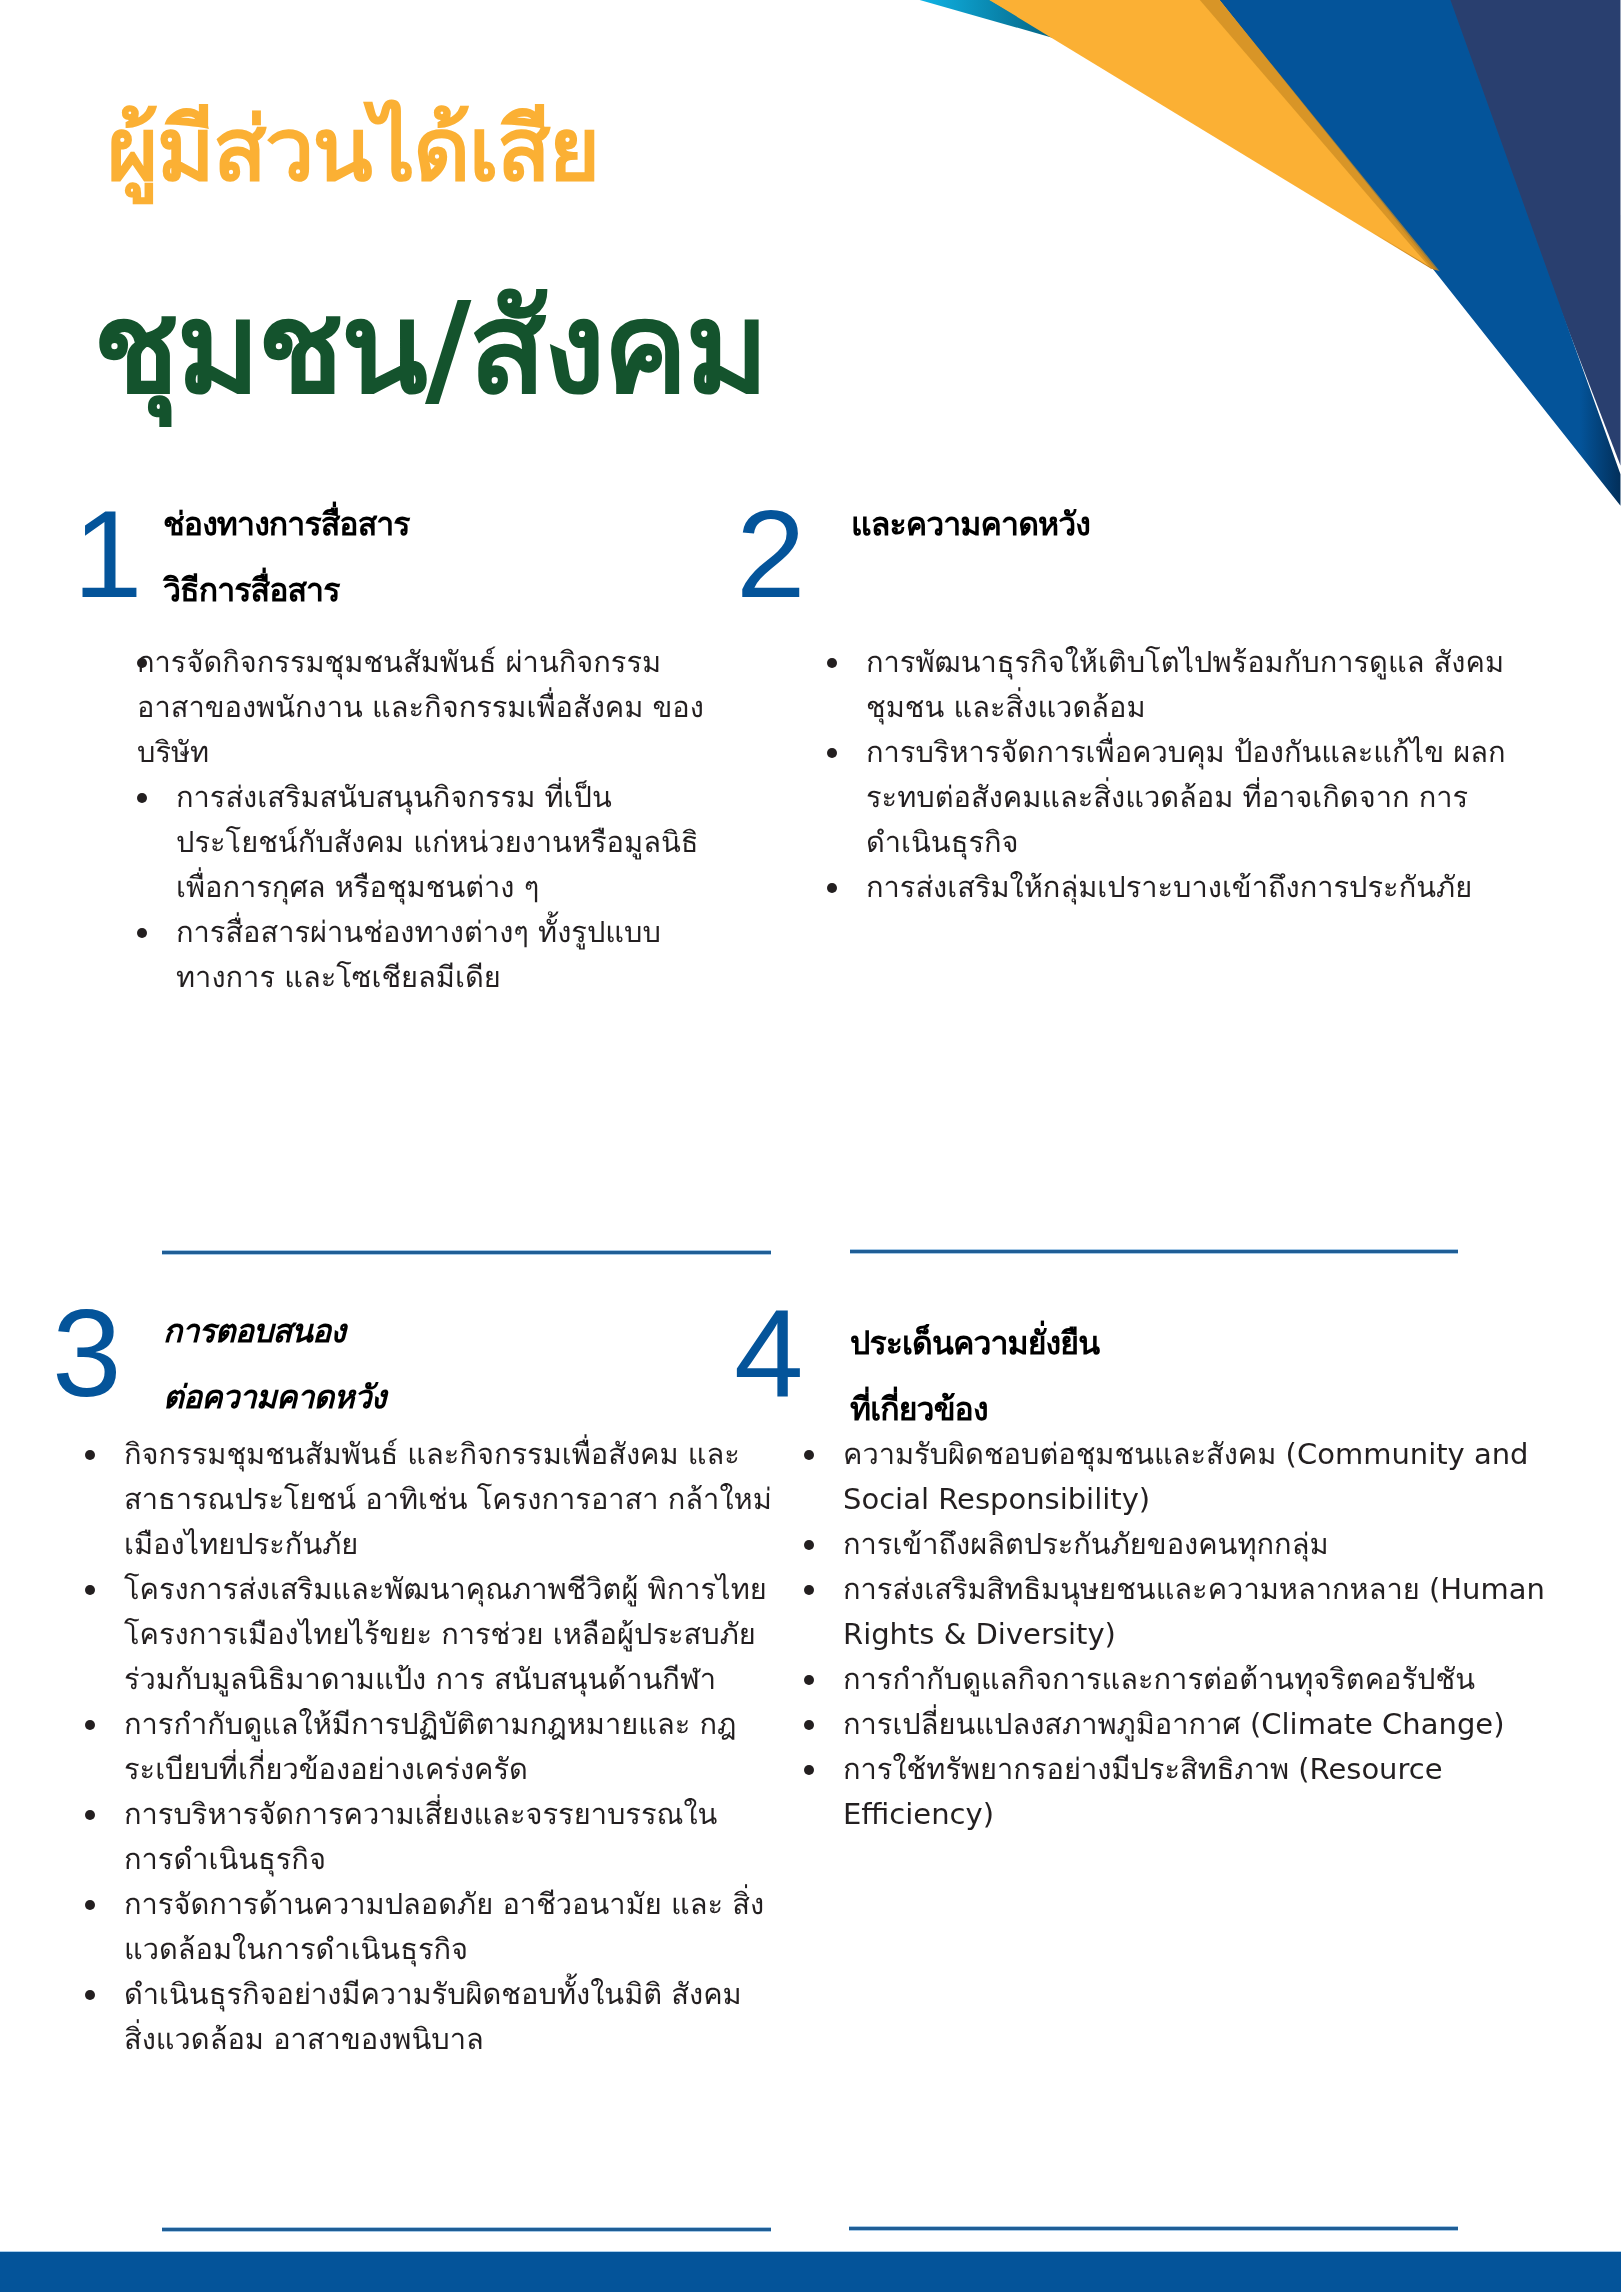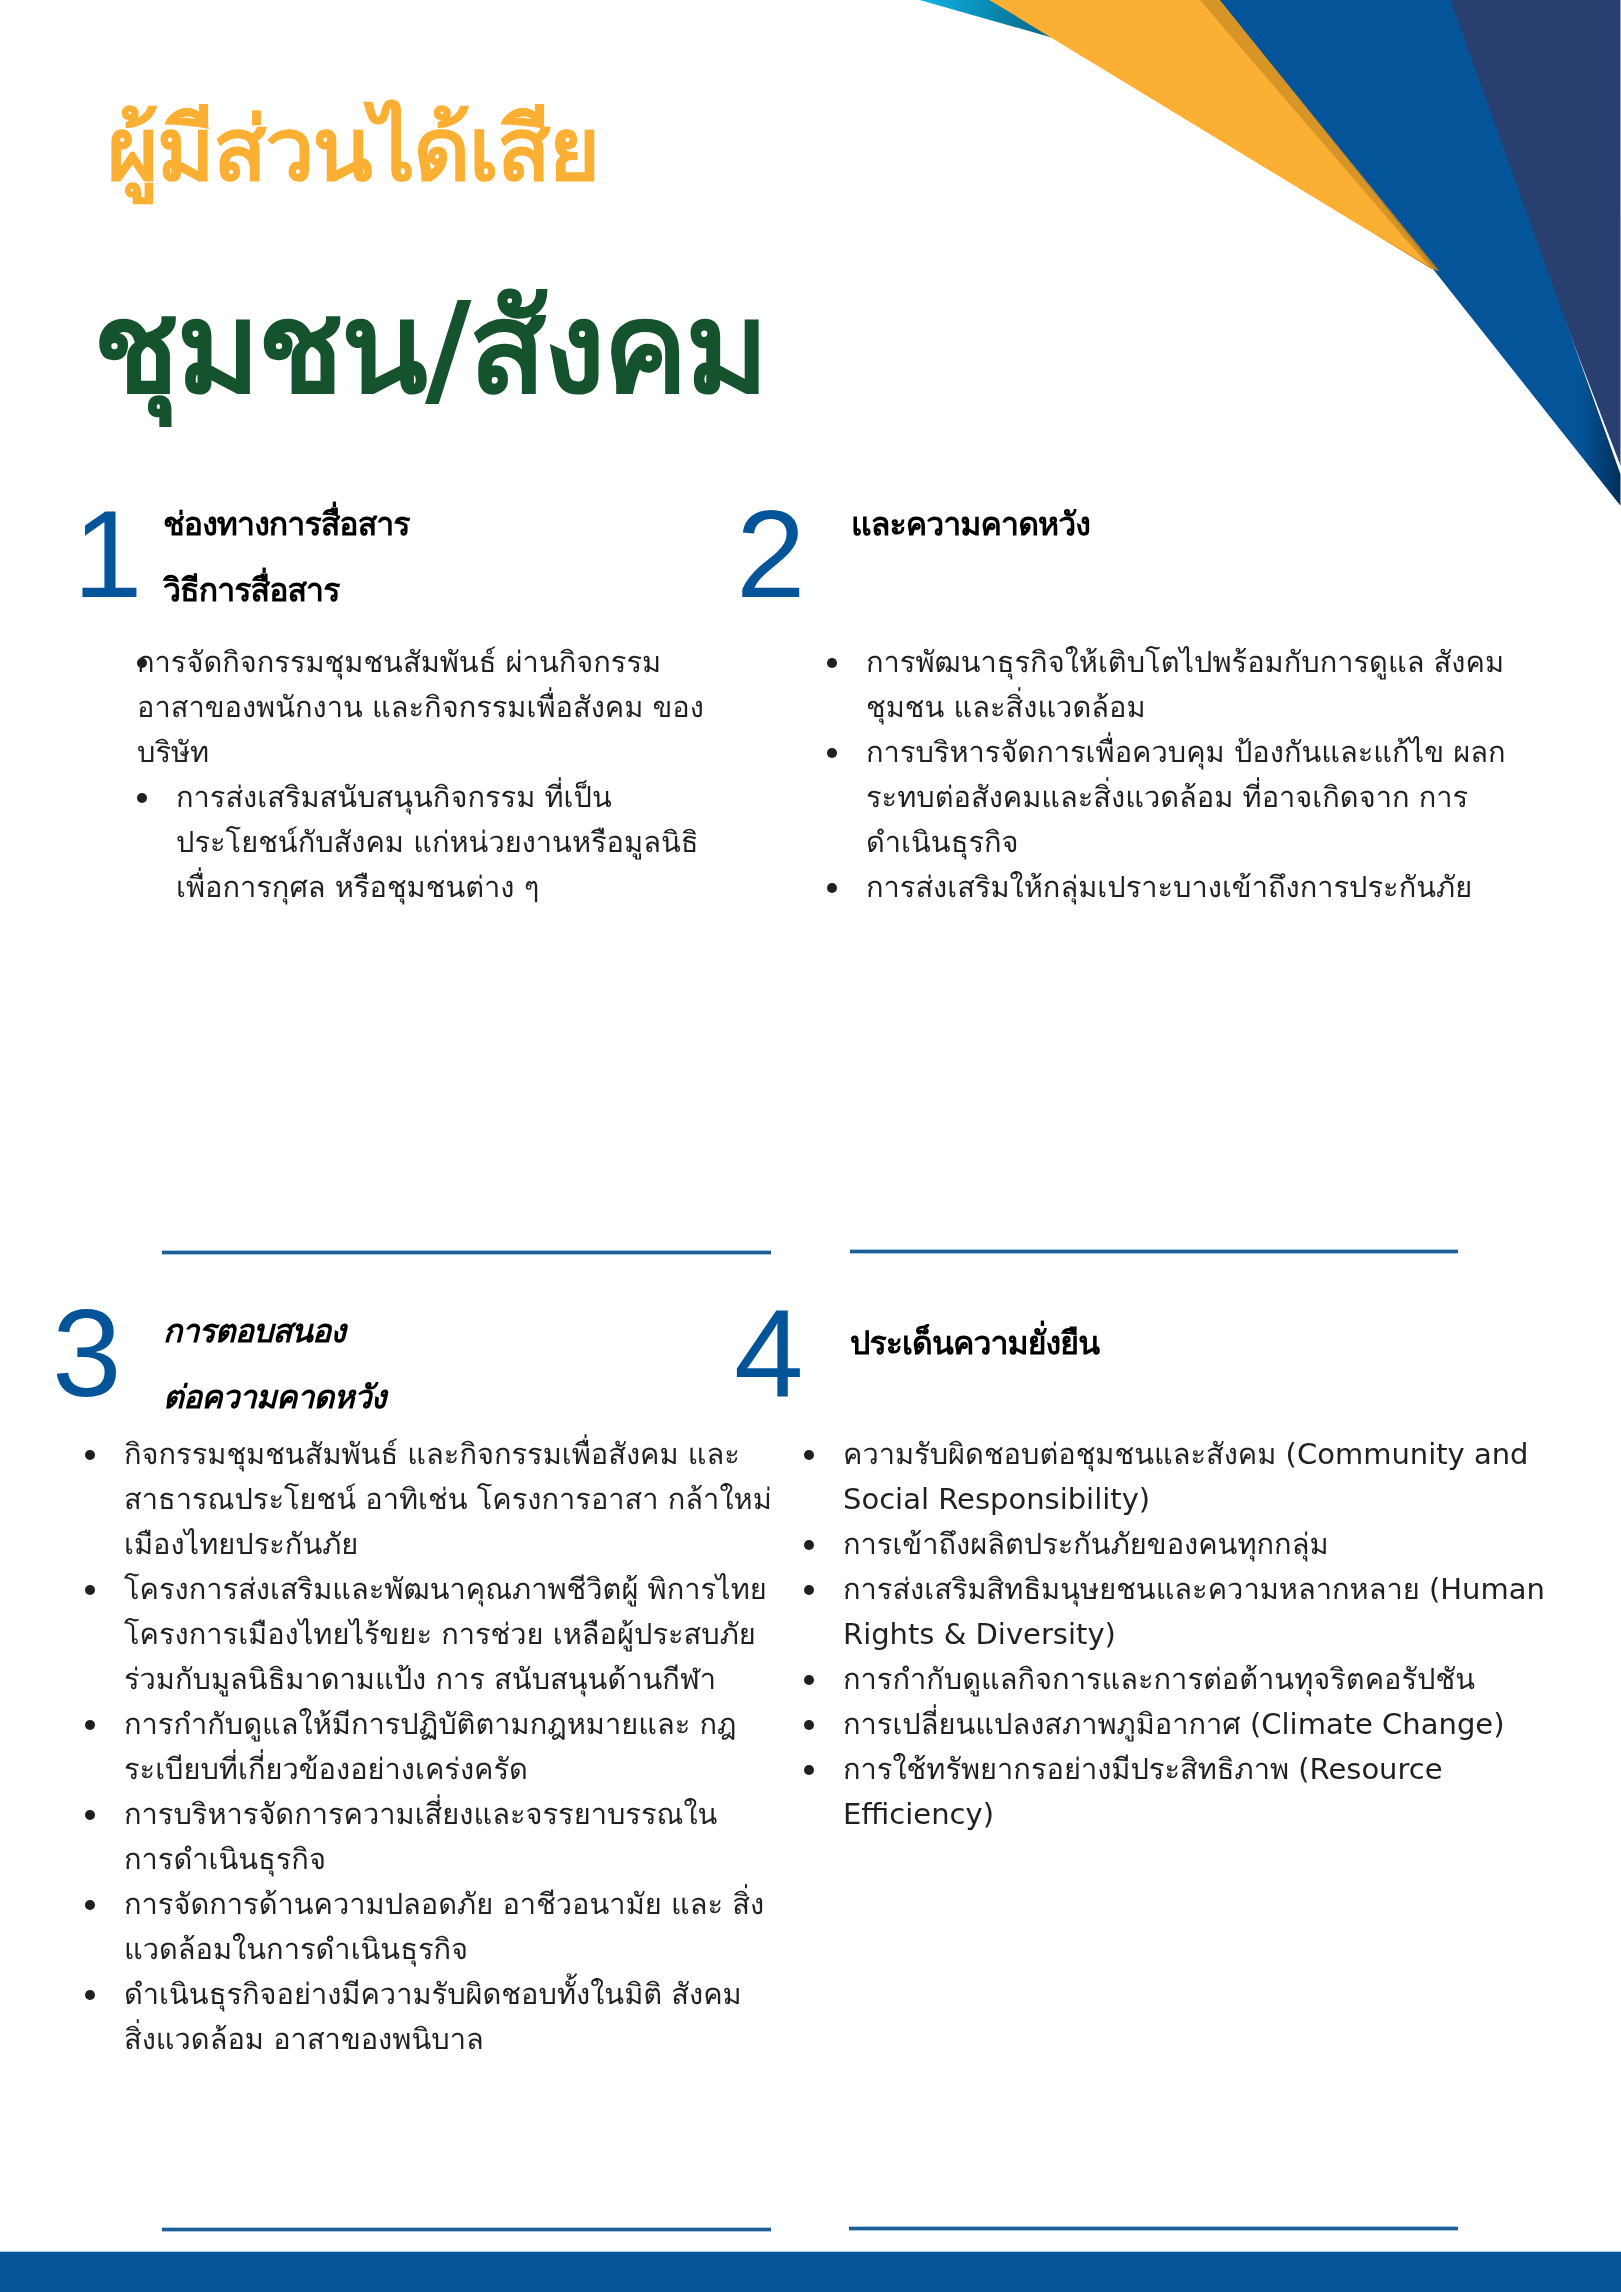--- a/index.html
+++ b/index.html
@@ -74,20 +74,21 @@
 
 <div class="section" style="left:73px; top:491px; width:645px; height:537px;">
   <div class="sec-num" style="left:0px;">1</div>
   <div class="sec-head" style="left:90px; top:0px;">
     <div>ช่องทางการสื่อสาร</div>
     <div>วิธีการสื่อสาร</div>
   </div>
   <ul class="sec-list" style="left:64px; top:149px; width:573px;">
     <li style="padding-left:0;"><span>การจัดกิจกรรมชุมชนสัมพันธ์ ผ่านกิจกรรม อาสาของพนักงาน และกิจกรรมเพื่อสังคม ของบริษัท</span></li>
     <li><span>การส่งเสริมสนับสนุนกิจกรรม ที่เป็น ประโยชน์กับสังคม แก่หน่วยงานหรือมูลนิธิ เพื่อการกุศล หรือชุมชนต่าง ๆ</span></li>
+    <li><span>การสื่อสารผ่านช่องทางต่างๆ ทั้งรูปแบบ ทางการ และโซเชียลมีเดีย</span></li>
   </ul>
 </div>
 
 <div class="section" style="left:736px; top:491px; width:788px; height:448px;">
   <div class="sec-num">2</div>
   <div class="sec-head" style="left:115px; top:0px;">
     <div>และความคาดหวัง</div>
   </div>
   <ul class="sec-list" style="left:91px; top:149px; width:681px;">
     <li><span>การพัฒนาธุรกิจให้เติบโตไปพร้อมกับการดูแล สังคม ชุมชน และสิ่งแวดล้อม</span></li>
@@ -112,20 +113,21 @@
     <li><span>การบริหารจัดการความเสี่ยงและจรรยาบรรณใน การดำเนินธุรกิจ</span></li>
     <li><span>การจัดการด้านความปลอดภัย อาชีวอนามัย และ สิ่งแวดล้อมในการดำเนินธุรกิจ</span></li>
     <li><span>ดำเนินธุรกิจอย่างมีความรับผิดชอบทั้งในมิติ สังคม สิ่งแวดล้อม อาสาของพนิบาล</span></li>
   </ul>
 </div>
 
 <div class="section" style="left:734px; top:1290px; width:887px; height:555px;">
   <div class="sec-num">4</div>
   <div class="sec-head" style="left:116px; top:0px;margin-top:20px;">
     <div>ประเด็นความยั่งยืน</div>
+    <div>ที่เกี่ยวข้อง</div>
   </div>
   <ul class="sec-list" style="left:70px; top:142px; width:788px;">
     <li><span>ความรับผิดชอบต่อชุมชนและสังคม (Community and Social Responsibility)</span></li>
     <li><span>การเข้าถึงผลิตประกันภัยของคนทุกกลุ่ม</span></li>
     <li><span>การส่งเสริมสิทธิมนุษยชนและความหลากหลาย (Human Rights &amp; Diversity)</span></li>
     <li><span>การกำกับดูแลกิจการและการต่อต้านทุจริตคอรัปชัน</span></li>
     <li><span>การเปลี่ยนแปลงสภาพภูมิอากาศ (Climate Change)</span></li>
     <li><span>การใช้ทรัพยากรอย่างมีประสิทธิภาพ (Resource Efficiency)</span></li>
   </ul>
 </div>

